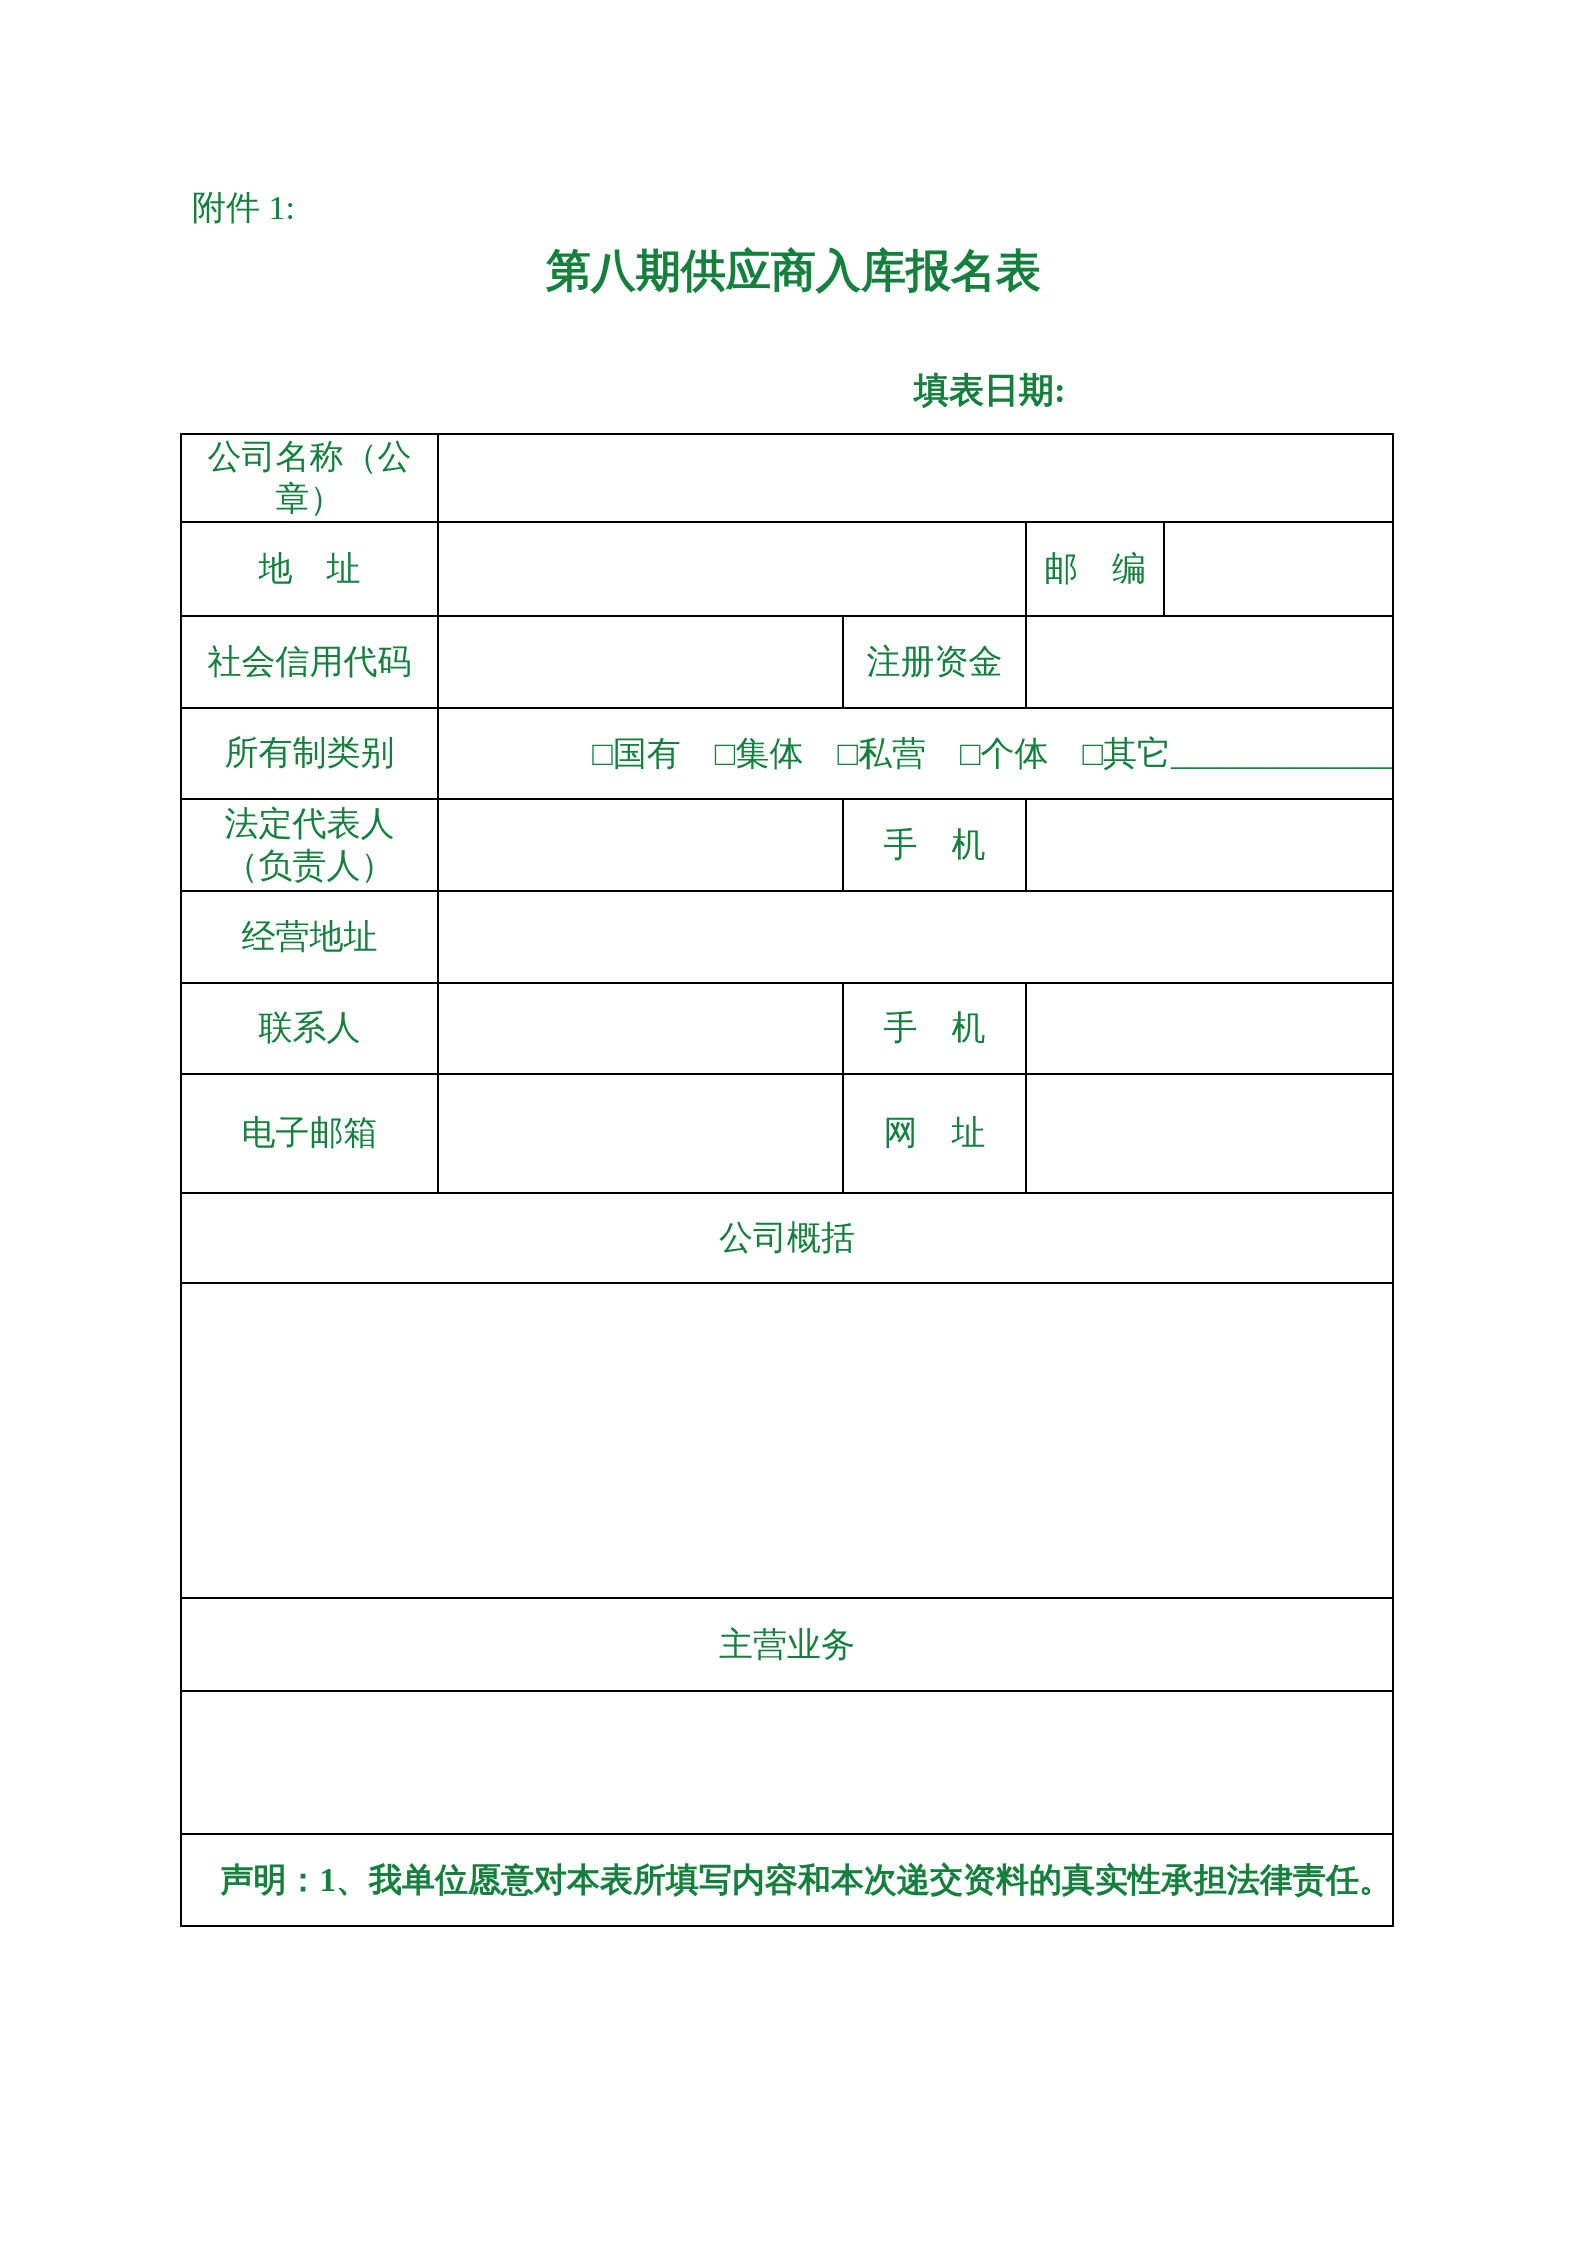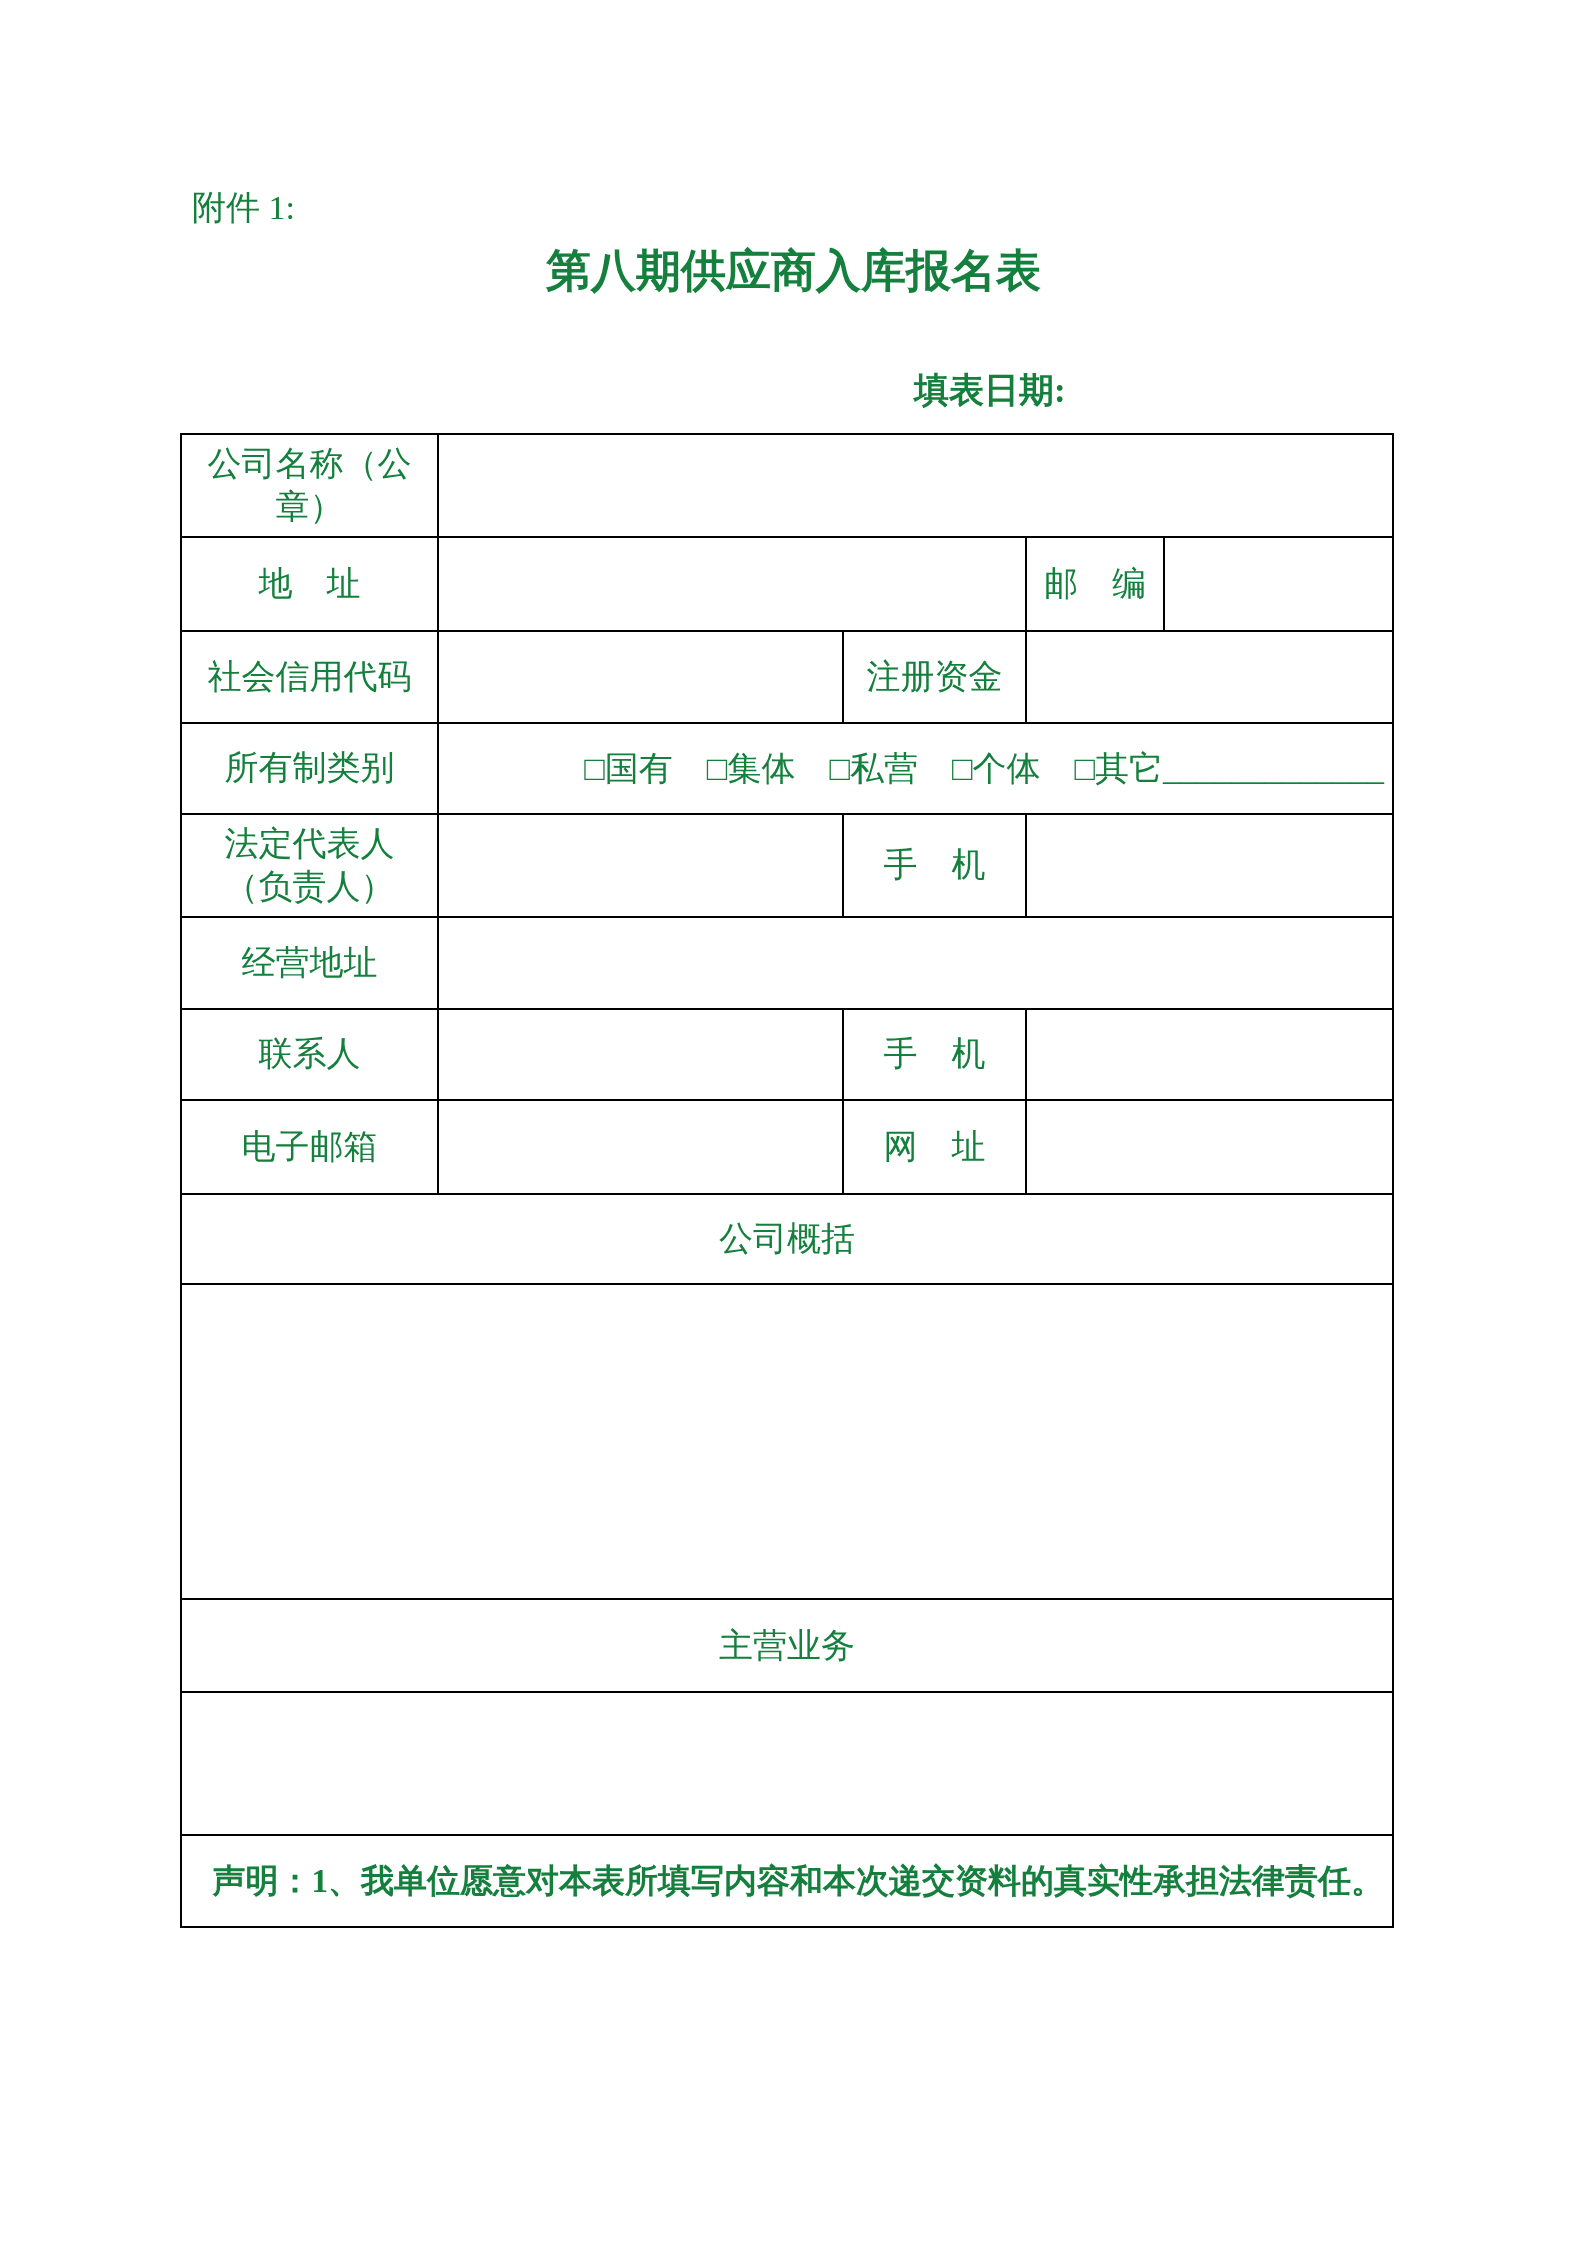--- a/index.html
+++ b/index.html
@@ -25,21 +25,21 @@
   }
   table.form-table{
     position:absolute;left:180px;top:433px;
     width:1212px;
     border-collapse:collapse;
     table-layout:fixed;
     font-size:34px;
   }
   table.form-table td{
     border:2px solid #000000;
-    padding:8px;
+    padding:0;
     vertical-align:middle;
     overflow:hidden;
   }
   td.cell-label{
     text-align:center;
     white-space:pre-line;
     line-height:1.25;
   }
   td.cell-value{background:#ffffff;}
   td.cell-options{
@@ -108,21 +108,21 @@
       <tr style="height:92px">
         <td class="cell-label">经营地址</td>
         <td class="cell-value" colspan="4"></td>
       </tr>
       <tr style="height:91px">
         <td class="cell-label">联系人</td>
         <td class="cell-value"></td>
         <td class="cell-label">手　机</td>
         <td class="cell-value" colspan="2"></td>
       </tr>
-      <tr style="height:94px">
+      <tr style="height:119px">
         <td class="cell-label">电子邮箱</td>
         <td class="cell-value"></td>
         <td class="cell-label">网　址</td>
         <td class="cell-value" colspan="2"></td>
       </tr>
       <tr style="height:90px">
         <td class="cell-section" colspan="5">公司概括</td>
       </tr>
       <tr style="height:315px">
         <td class="cell-value" colspan="5"></td>

